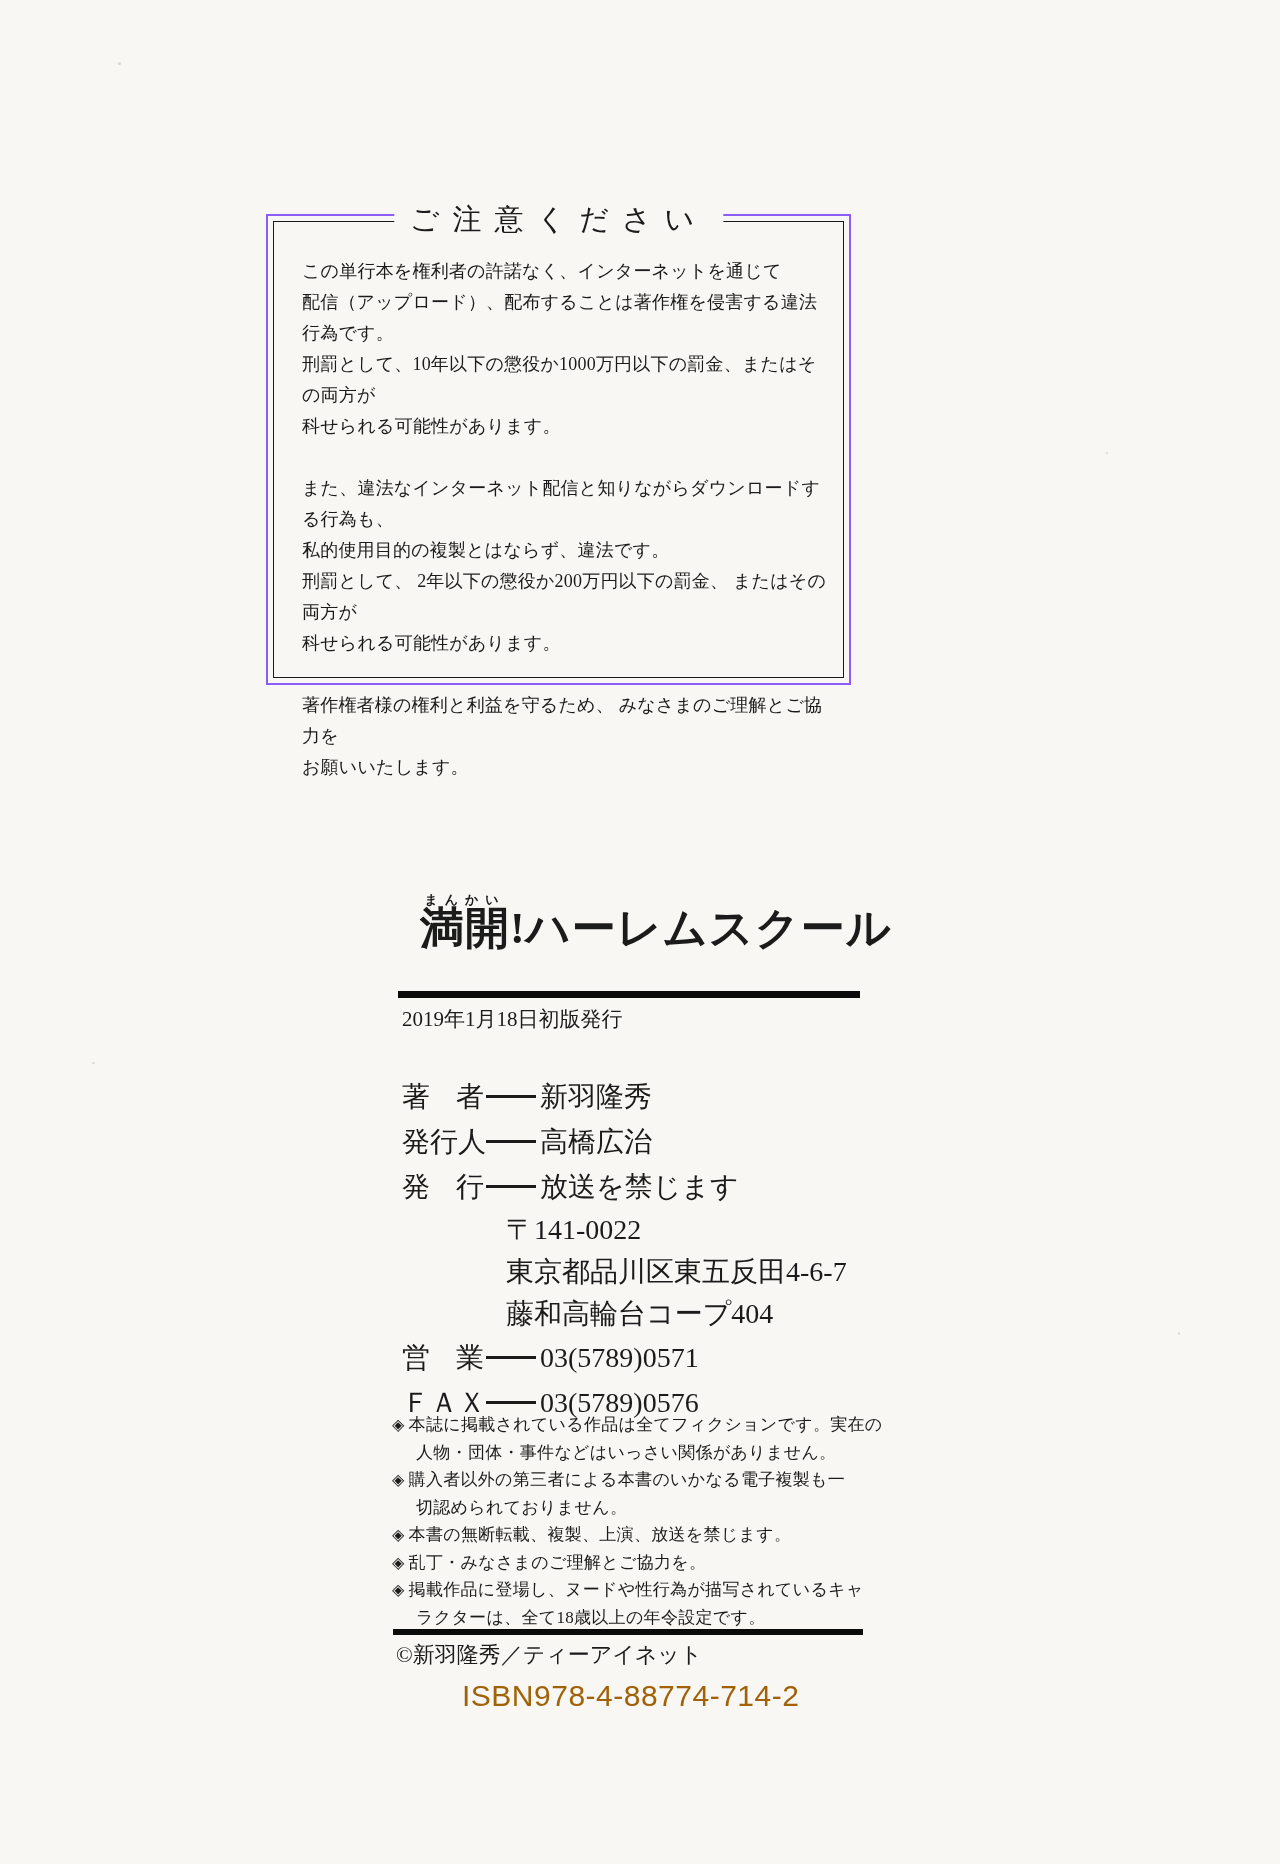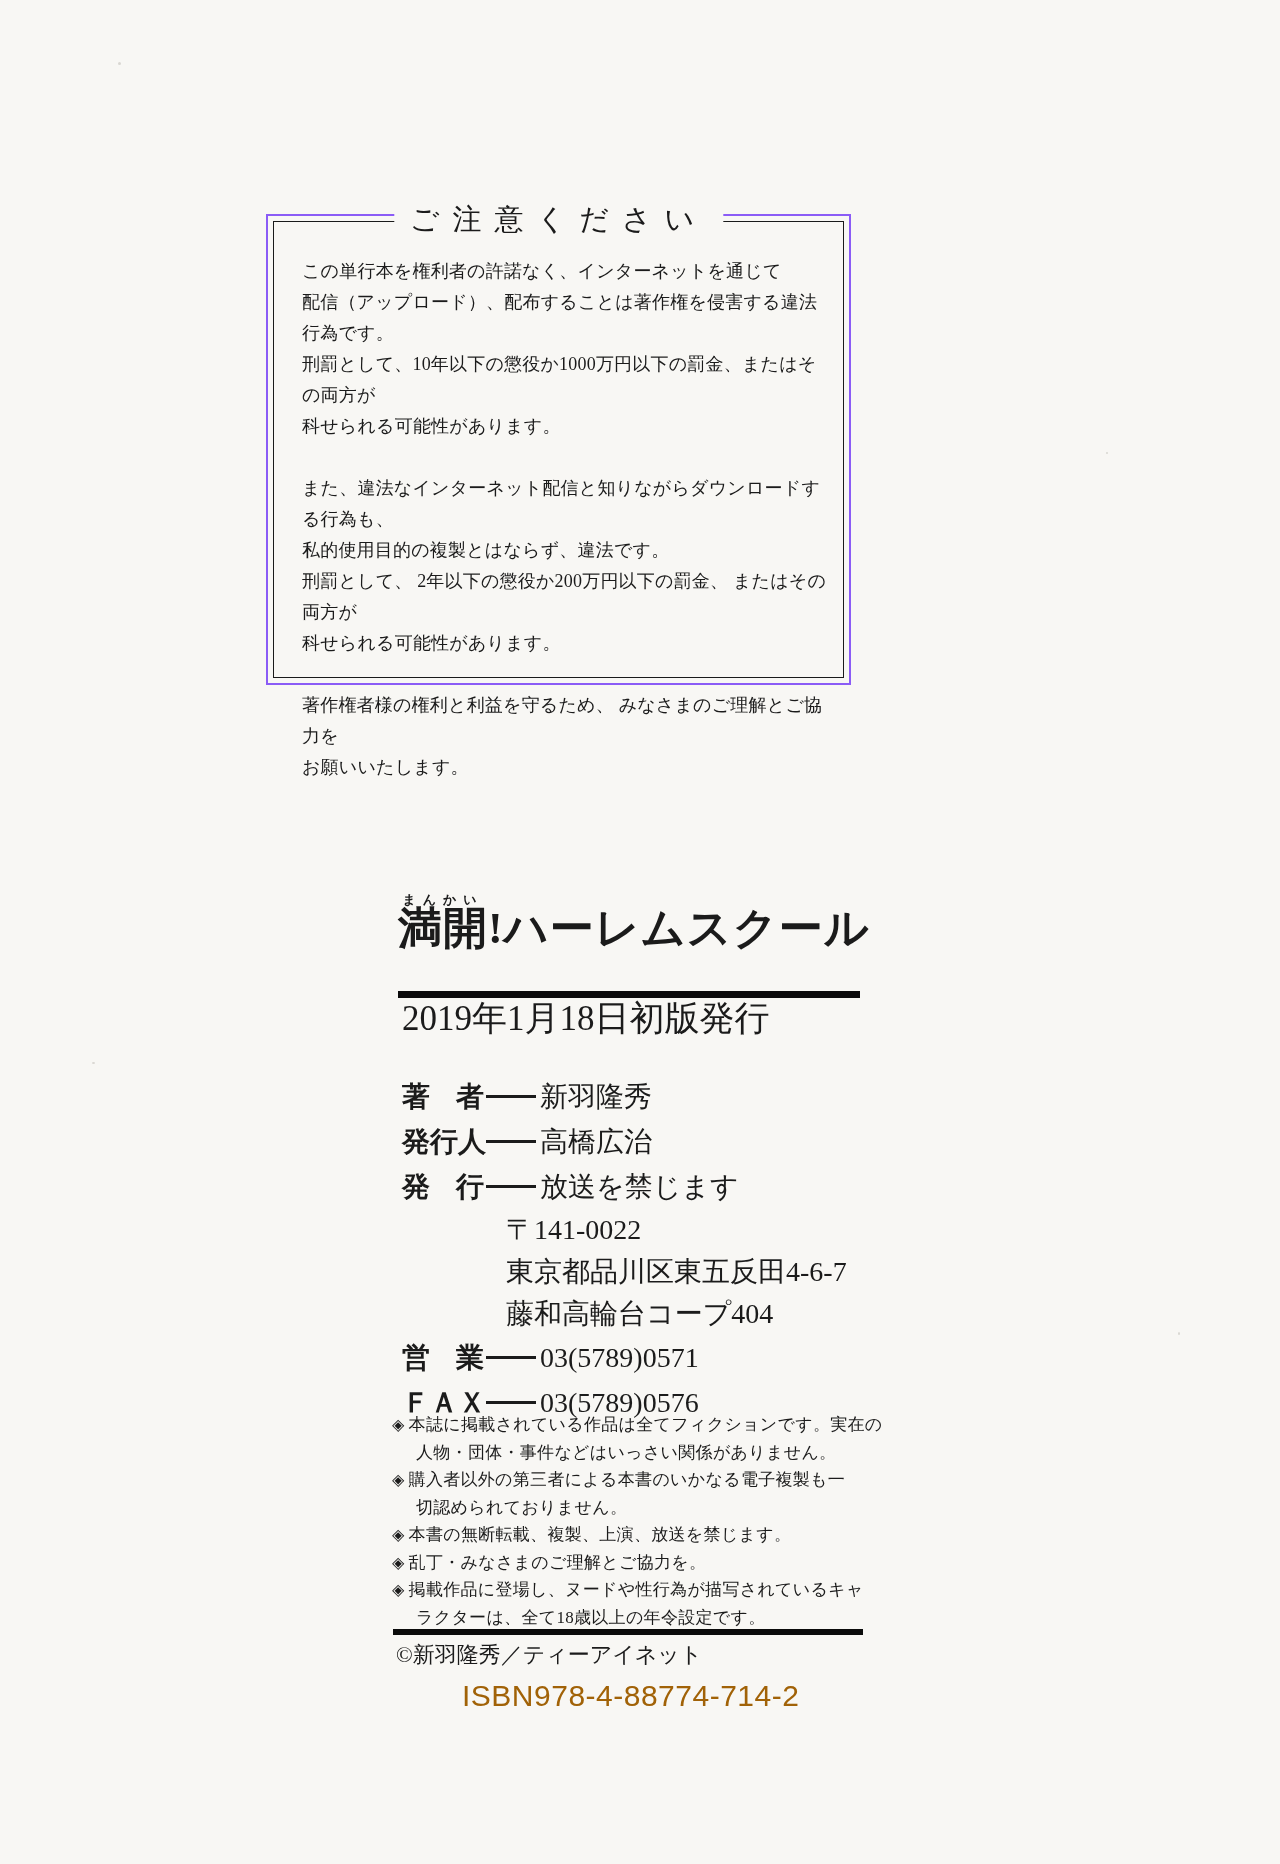--- a/index.html
+++ b/index.html
@@ -40,53 +40,52 @@
     position: absolute; left: 0; right: 0; top: 0;
     padding: 40px 18px 0 34px;
     font-size: 18px; line-height: 31px;
     letter-spacing: 0.2px;
   }
   .warnbox-body p { margin: 0 0 31px 0; white-space: pre-line; }
   .warnbox-body p.gap-lg { margin-top: 11px; }
 
   
   .book-title {
-    position: absolute; left: 398px; top: 893px;
+    position: absolute; left: 420px; top: 893px;
     font-size: 44px; font-weight: bold;
     letter-spacing: 1px; line-height: 1.1;
     white-space: nowrap;
     font-family: Liberation Serif, serif;
   }
   .book-title rt {
     font-size: 13px; font-weight: bold;
     letter-spacing: 7px; text-align: center;
   }
   .rule-heavy {
     position: absolute; background: #0b0b0b;
   }
   .rule-title { left: 398px; top: 991px; width: 462px; height: 7px; }
   .rule-footer { left: 393px; top: 1629px; width: 470px; height: 6px; }
 
   .edition-date {
     position: absolute; left: 402px; top: 1002px;
-    font-size: 35px; line-height: 34px;
+    font-size: 21px; line-height: 34px;
     white-space: nowrap;
   }
 
   .credits {
     position: absolute; left: 402px; top: 1074px;
     font-size: 28px;
     white-space: nowrap;
   }
   .credit-row { height: 45px; line-height: 45px; }
   .credit-label {
     display: inline-block; width: 82px;
     text-align: justify; text-align-last: justify;
     vertical-align: bottom;
-    font-weight: bold;
   }
   .credit-dash {
     display: inline-block; width: 50px; height: 3px;
     background: #1b1b1b; vertical-align: middle;
     margin: 0 4px 6px 2px;
   }
   .credit-value { }
   .address-line { height: 42px; line-height: 42px; margin-left: 104px; }
 
   .notices {

